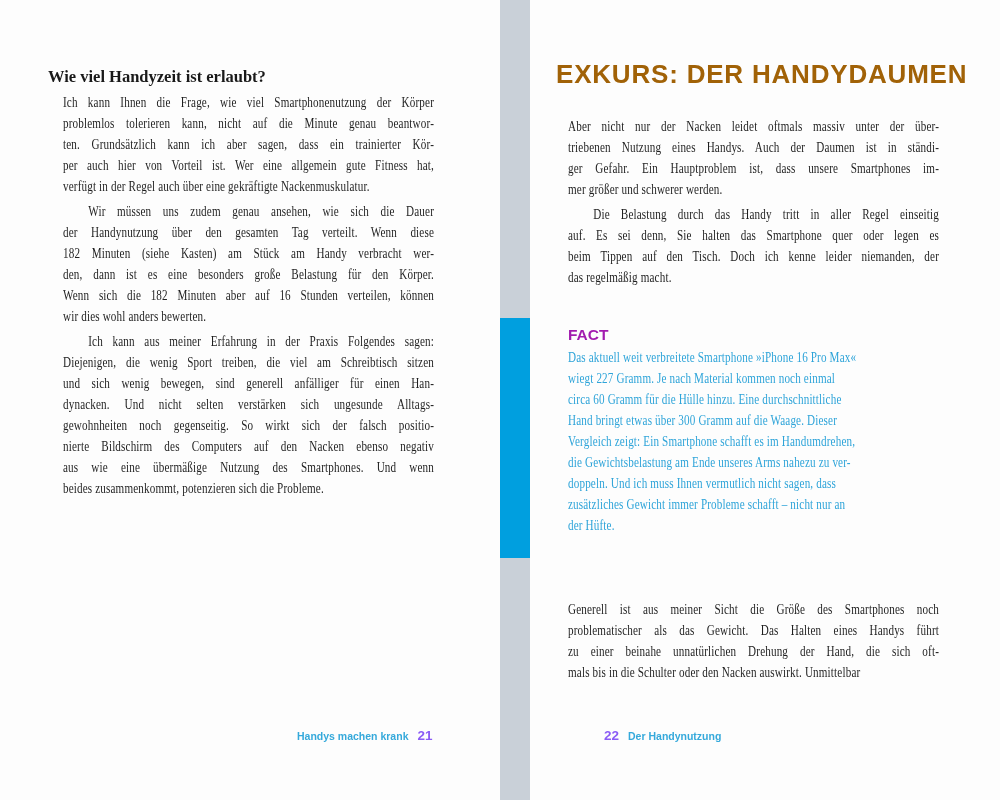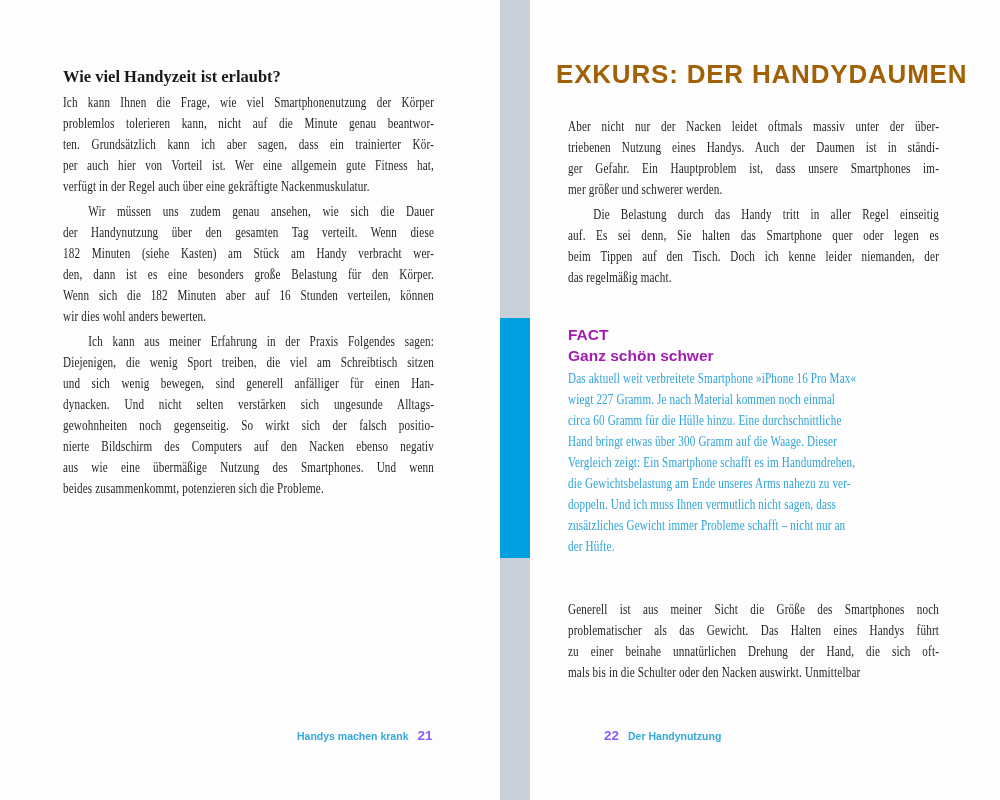--- a/index.html
+++ b/index.html
@@ -33,21 +33,21 @@
     color:#1f1f1f;
   }
   .para + .para { margin-top:4px; }
   .line { text-align:justify; text-align-last:justify; }
   .line.last { text-align-last:left; }
   .line.indent { text-indent:34px; }
   .ragged .line, .line.ragged { text-align:left; text-align-last:left; }
 
   
   .page-heading {
-    position:absolute; left:63px; top:66px; width:372px;
+    position:absolute; left:48px; top:66px; width:372px;
     font:700 16.5px/22px "Liberation Serif", serif;
     color:#191919;
   }
   .col-left { left:63px; top:92px; }
 
   
   .exkurs-heading {
     position:absolute; left:556px; top:58px; width:420px;
     font:600 26px/32px "Liberation Sans", sans-serif;
     letter-spacing:0.8px;
@@ -145,21 +145,20 @@
         <div class="para">
           <div class="line indent">Die Belastung durch das Handy tritt in aller Regel einseitig</div>
           <div class="line">auf. Es sei denn, Sie halten das Smartphone quer oder legen es</div>
           <div class="line">beim Tippen auf den Tisch. Doch ich kenne leider niemanden, der</div>
           <div class="line last">das regelmäßig macht.</div>
         </div>
       </div>
 
     <div class="fact">
       <div class="fact-label">FACT</div>
-      <div class="fact-title">Ganz schön schwer</div>
       <div class="fact-body ragged">
           <div class="line ragged">Das aktuell weit verbreitete Smartphone »iPhone 16 Pro Max«</div>
           <div class="line ragged">wiegt 227 Gramm. Je nach Material kommen noch einmal</div>
           <div class="line ragged">circa 60 Gramm für die Hülle hinzu. Eine durchschnittliche</div>
           <div class="line ragged">Hand bringt etwas über 300 Gramm auf die Waage. Dieser</div>
           <div class="line ragged">Vergleich zeigt: Ein Smartphone schafft es im Handumdrehen,</div>
           <div class="line ragged">die Gewichtsbelastung am Ende unseres Arms nahezu zu ver-</div>
           <div class="line ragged">doppeln. Und ich muss Ihnen vermutlich nicht sagen, dass</div>
           <div class="line ragged">zusätzliches Gewicht immer Probleme schafft – nicht nur an</div>
           <div class="line ragged">der Hüfte.</div>

